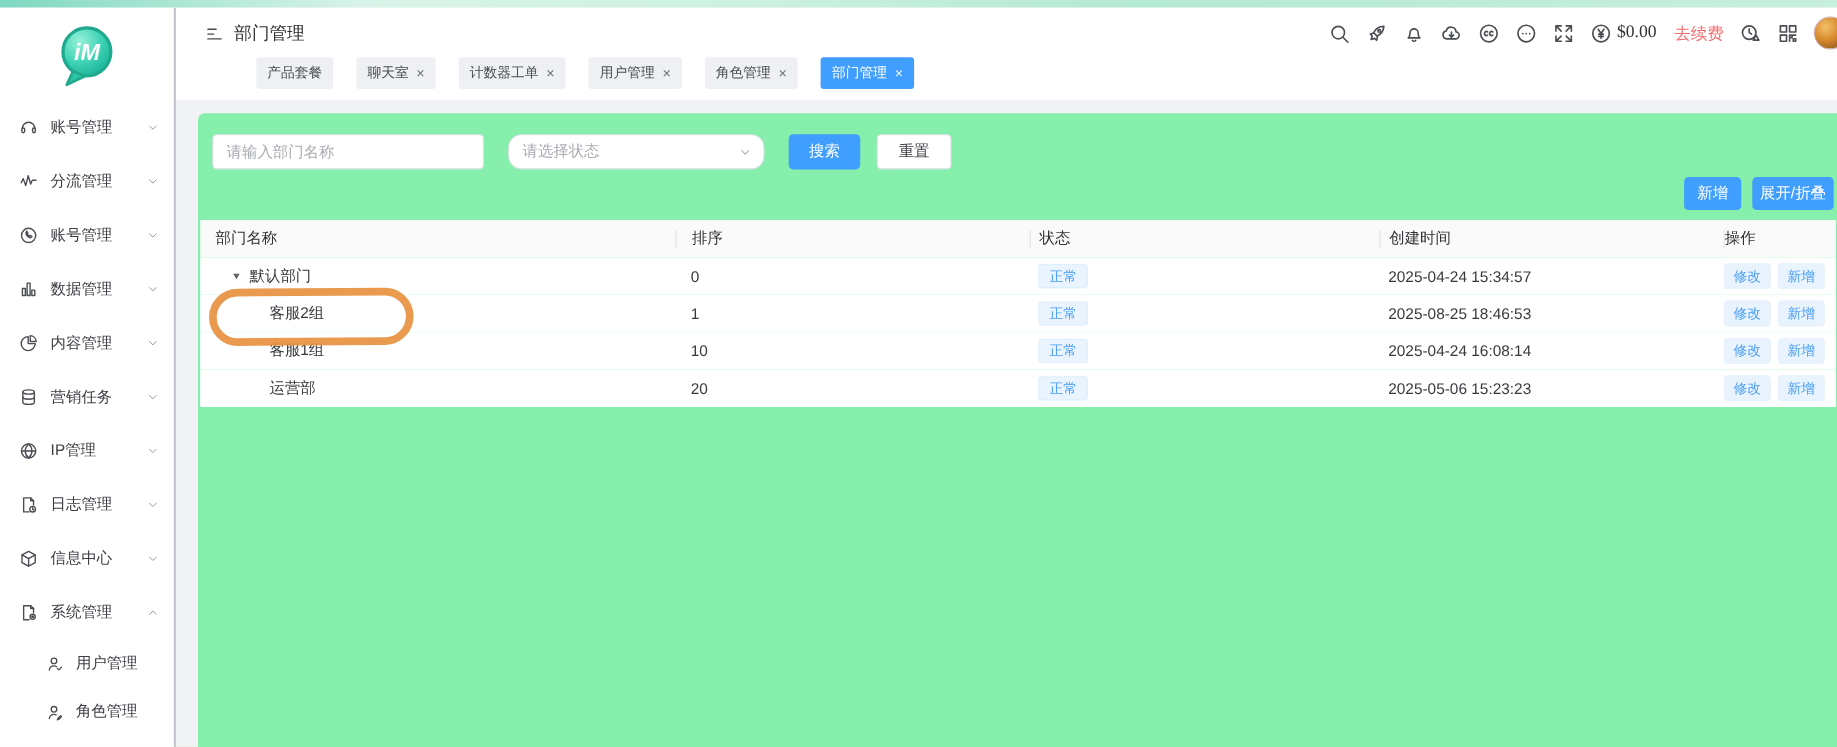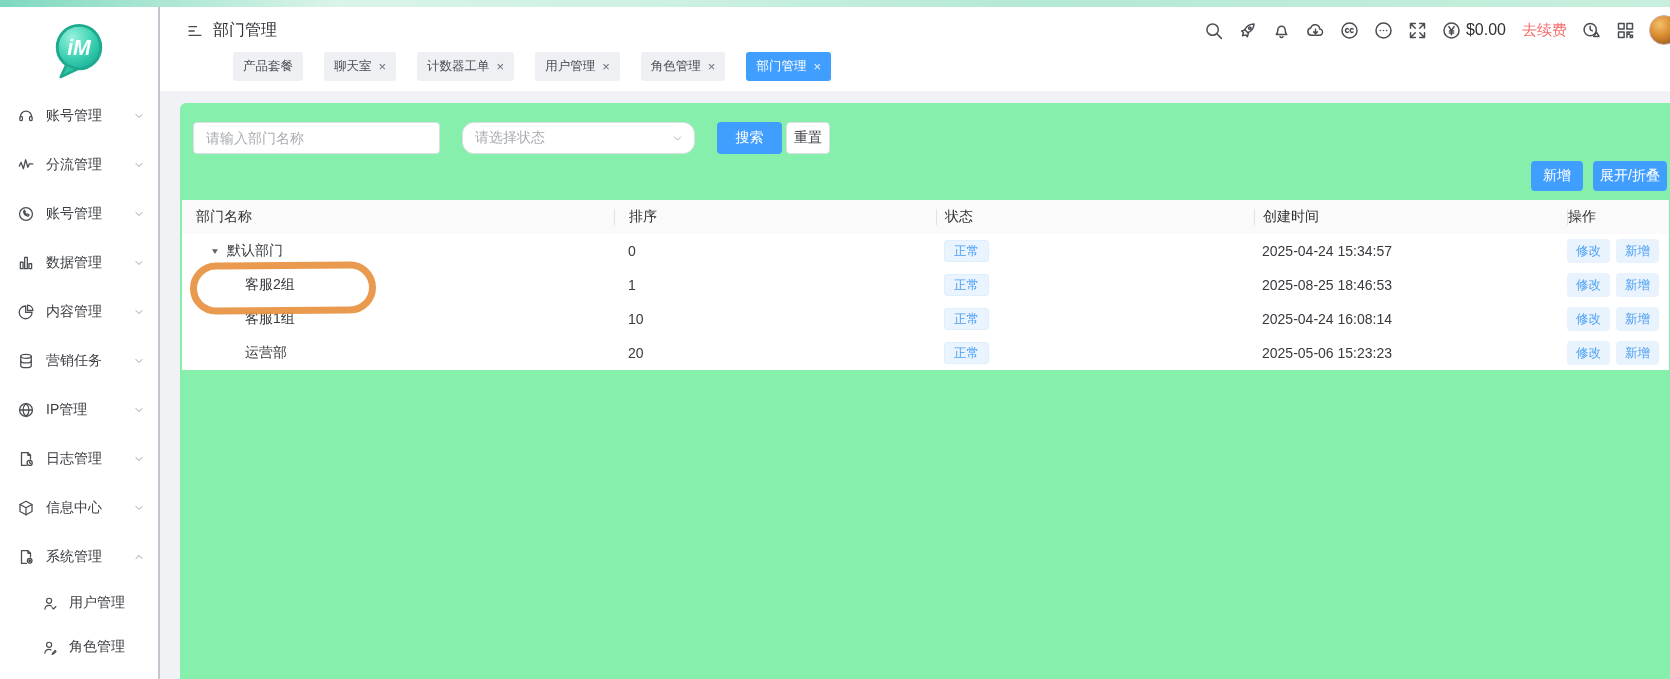--- a/index.html
+++ b/index.html
@@ -35,21 +35,21 @@
   .side-sub .s-icon{width:17px;height:17px;margin-right:10px;color:#4a4d52;display:inline-flex;}
   .side-sub .s-icon svg{width:17px;height:17px;}
   
   .main{flex:1;display:flex;flex-direction:column;min-width:0;}
   .main-header{background:#fff;height:84px;position:relative;padding:0;}
   .title-row{display:flex;align-items:center;padding:13px 0 0 26px;}
   .fold-icon{width:18px;height:18px;color:#45484d;display:inline-flex;margin-right:9px;cursor:pointer;}
   .fold-icon svg{width:18px;height:18px;}
   .page-title{font-size:16px;color:#2d2f33;font-weight:500;}
   .topbar{
-    position:absolute;top:10px;right:0;display:flex;align-items:center;height:26px;
+    position:absolute;top:10px;right:0;display:flex;align-items:center;height:26px;font-family:Liberation Serif, serif;
   }
   .tb-icon{width:21px;height:21px;color:#4a4d52;margin-right:13px;display:inline-flex;cursor:pointer;}
   .tb-icon svg{width:21px;height:21px;}
   .balance{display:flex;align-items:center;margin-right:12px;cursor:pointer;}
   .balance .tb-icon{margin-right:4px;}
   .balance-amount{font-size:16px;color:#303134;}
   .renew-link{color:var(--danger);font-size:15px;margin:0 14px 0 4px;cursor:pointer;white-space:nowrap;}
   .avatar{
     width:28px;height:28px;border-radius:50%;flex-shrink:0;margin-right:-9px;cursor:pointer;
     background:radial-gradient(circle at 35% 30%,#f2c06a 0%,#d98a2e 45%,#7a4a1a 100%);
@@ -82,21 +82,21 @@
   }
   .select-box .s-chevron{display:inline-flex;color:#a9acb2;}
   .select-box .s-chevron svg{width:13px;height:13px;}
   .btn{
     border:none;border-radius:4px;font-size:14px;cursor:pointer;font-family:inherit;
     display:inline-flex;align-items:center;justify-content:center;white-space:nowrap;
   }
   .btn-primary{background:var(--accent);color:#fff;}
   .btn-plain{background:#fff;color:#3c3f44;border:1px solid #dcdfe6;}
   .btn-search{width:65px;height:32px;margin-left:22px;}
-  .btn-reset{width:44px;height:32px;margin-left:4px;}
+  .btn-reset{width:68px;height:32px;margin-left:15px;}
   .toolbar-row{display:flex;justify-content:flex-end;gap:10px;margin-top:7px;padding-right:3px;}
   .btn-add{width:52px;height:30px;}
   .btn-expand{width:74px;height:30px;}
   
   .table{margin:9px 0 0 2px;width:1487px;}
   .thead{display:flex;background:#fafafa;height:34px;align-items:center;color:#303134;font-weight:500;}
   .th{font-size:14px;display:flex;align-items:center;height:16px;}
   .th + .th{border-left:1px solid #dfe2e8;}
   .col-name{width:432px;padding-left:14px;box-sizing:border-box;}
   .col-sort{width:322px;padding-left:14px;box-sizing:border-box;}

